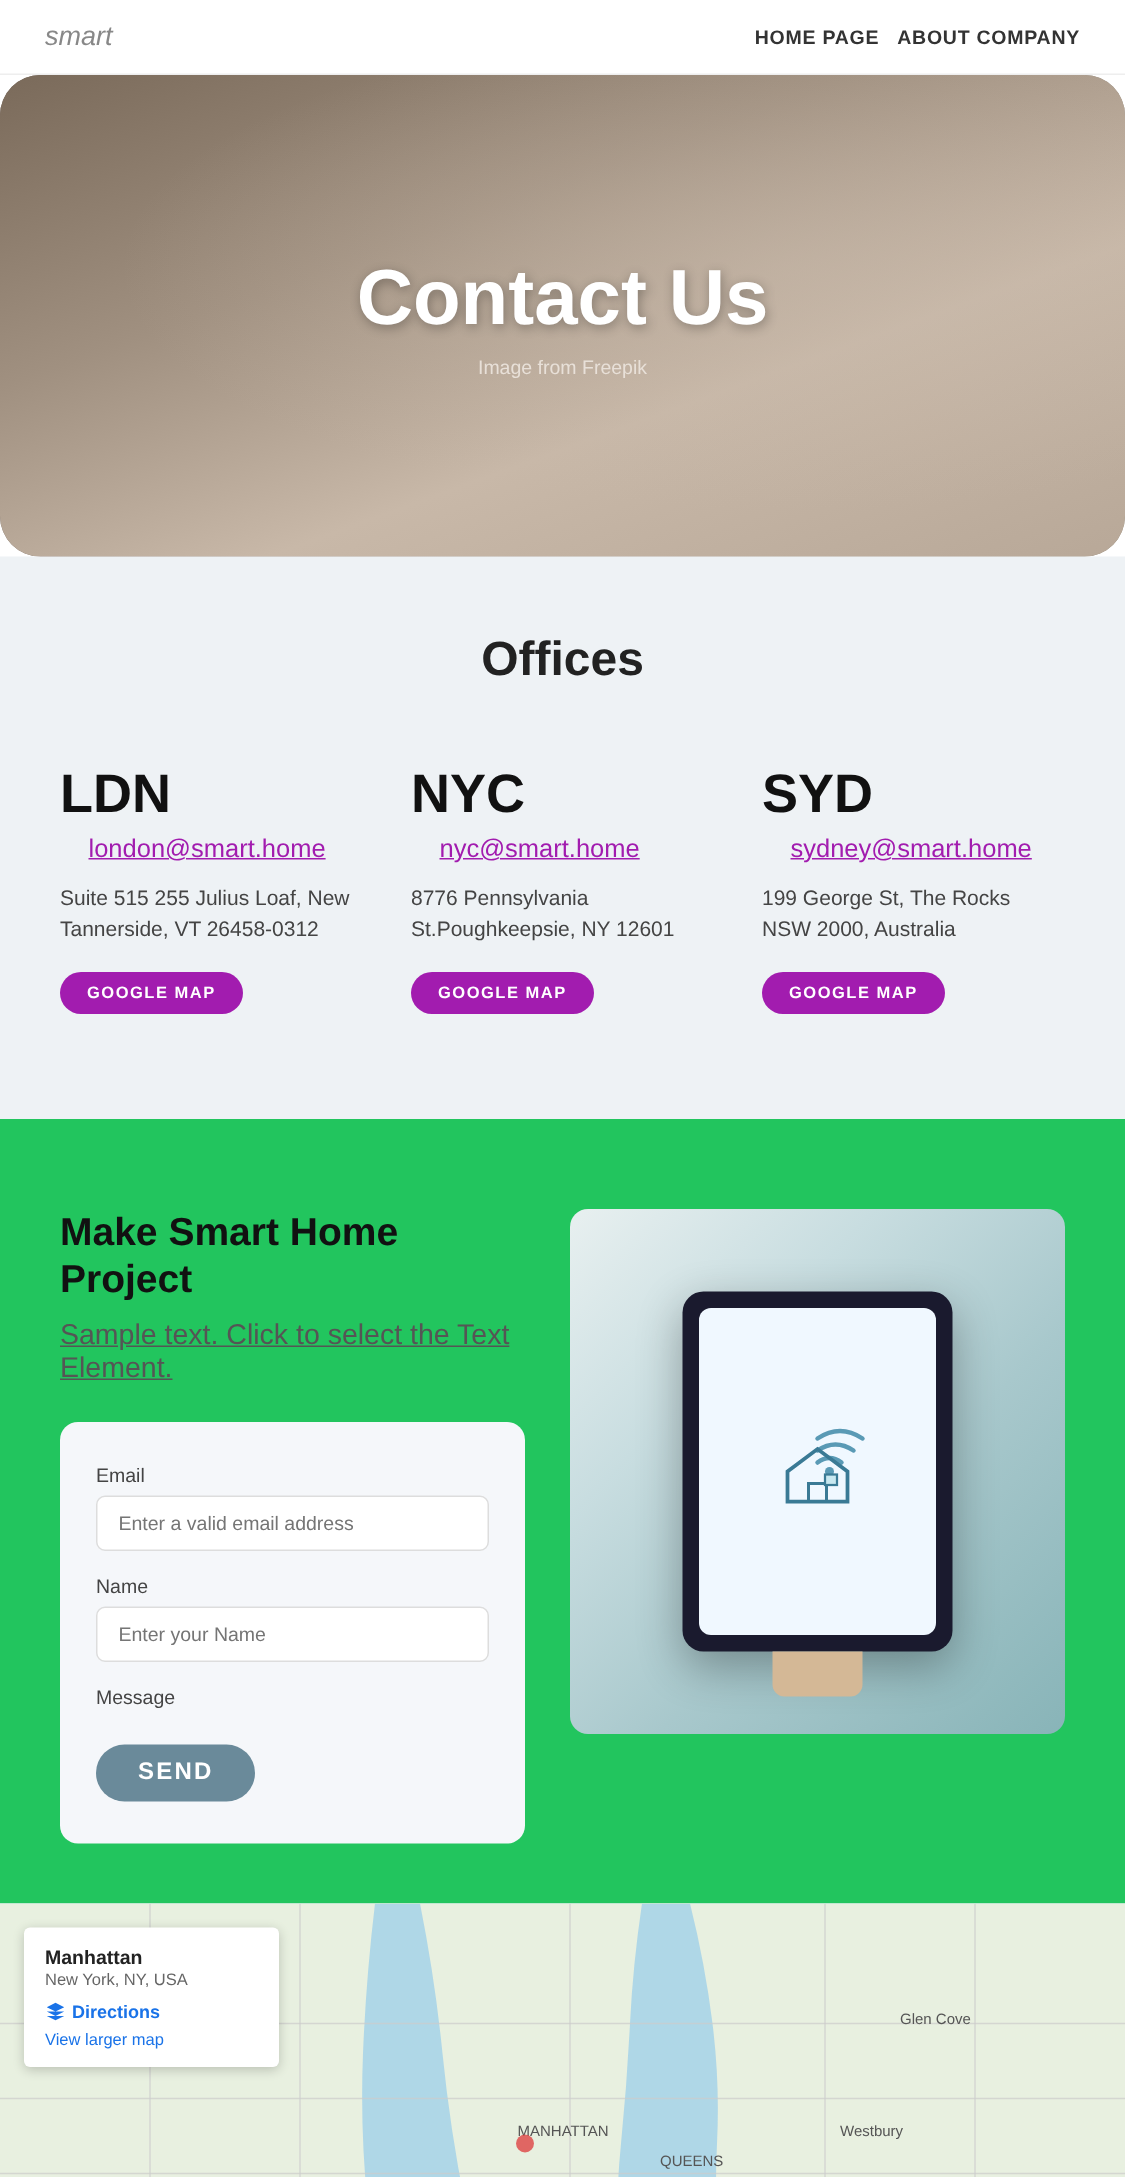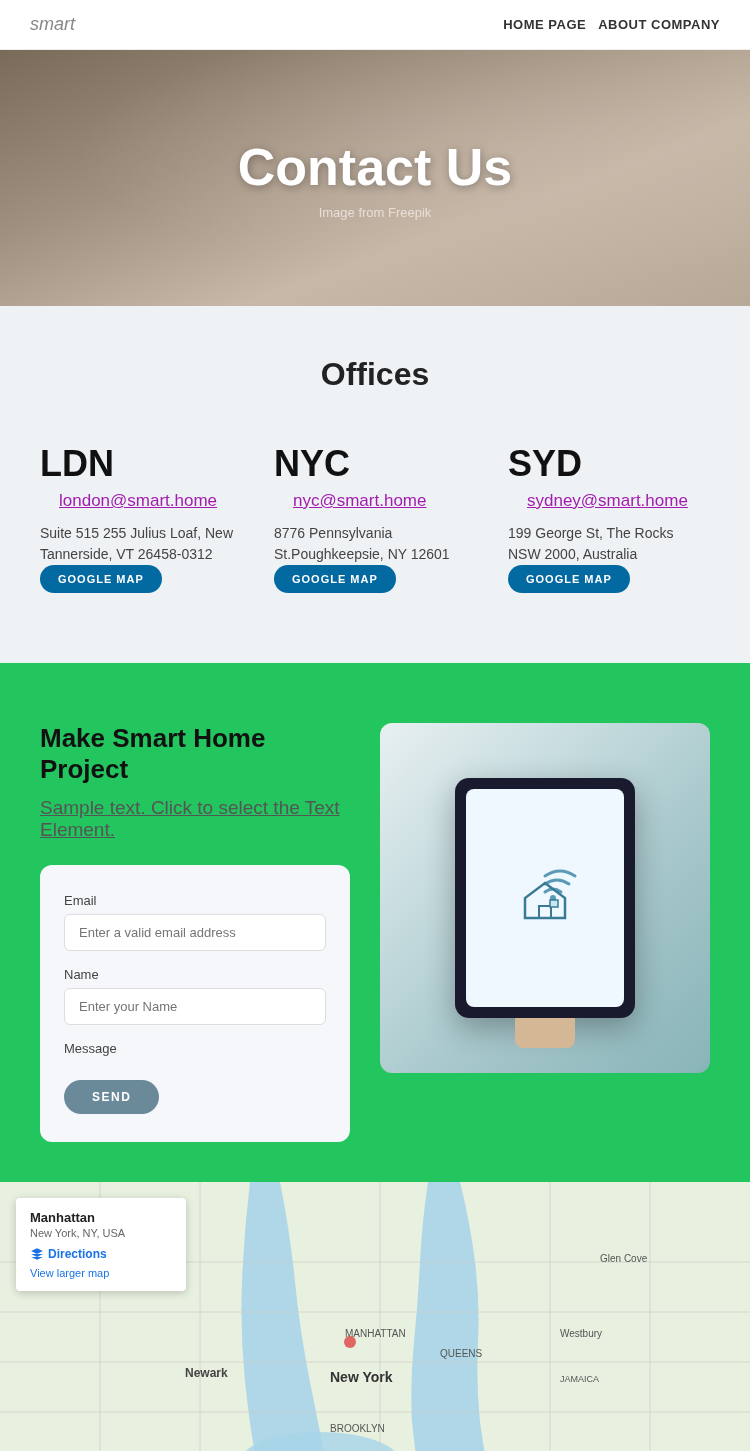--- a/index.html
+++ b/index.html
@@ -28,28 +28,29 @@
       color: #333;
       text-decoration: none;
       text-transform: uppercase;
       font-weight: 600;
       letter-spacing: 0.5px;
     }
 
     
     .hero {
       position: relative;
-      height: 256px;
+      height: 321px;
       background: linear-gradient(rgba(60,60,60,0.45), rgba(60,60,60,0.45)),
                   linear-gradient(135deg, #8a7060 0%, #b0998a 40%, #d4c4b0 70%, #c8b89a 100%);
       display: flex;
       flex-direction: column;
       align-items: center;
       justify-content: center;
       overflow: hidden;
+      border-radius: 27px;
     }
     .hero-bg-shape {
       position: absolute;
       top: 0; right: 0; bottom: 0; left: 0;
       background:
         radial-gradient(ellipse at 70% 40%, rgba(200,185,170,0.5) 0%, transparent 60%),
         linear-gradient(160deg, #7a6a5a 0%, #a09080 35%, #c8b8a8 65%, #b8a898 100%);
     }
     .hero-title {
       position: relative;
@@ -98,23 +99,24 @@
       color: #a21caf;
       text-decoration: underline;
       display: block;
       margin-bottom: 12px;
       margin-left: 19px;
     }
     .office-address {
       font-size: 14px;
       color: #444;
       line-height: 1.5;
+      margin-bottom: 18px;
     }
     .google-map-btn {
-      background: #0369a1;
+      background: #a21caf;
       color: #fff;
       border: none;
       border-radius: 20px;
       padding: 8px 18px;
       font-size: 11px;
       font-weight: 700;
       letter-spacing: 1px;
       text-transform: uppercase;
       cursor: pointer;
     }
@@ -177,21 +179,21 @@
       outline: none;
       height: 100px;
       resize: vertical;
     }
     .send-btn {
       background: #6a8a9a;
       color: #fff;
       border: none;
       border-radius: 20px;
       padding: 10px 28px;
-      font-size: 12px;
+      font-size: 16px;
       font-weight: 700;
       letter-spacing: 1.5px;
       text-transform: uppercase;
       cursor: pointer;
       margin-top: 8px;
     }
 
     .contact-right {
       width: 330px;
       flex-shrink: 0;

